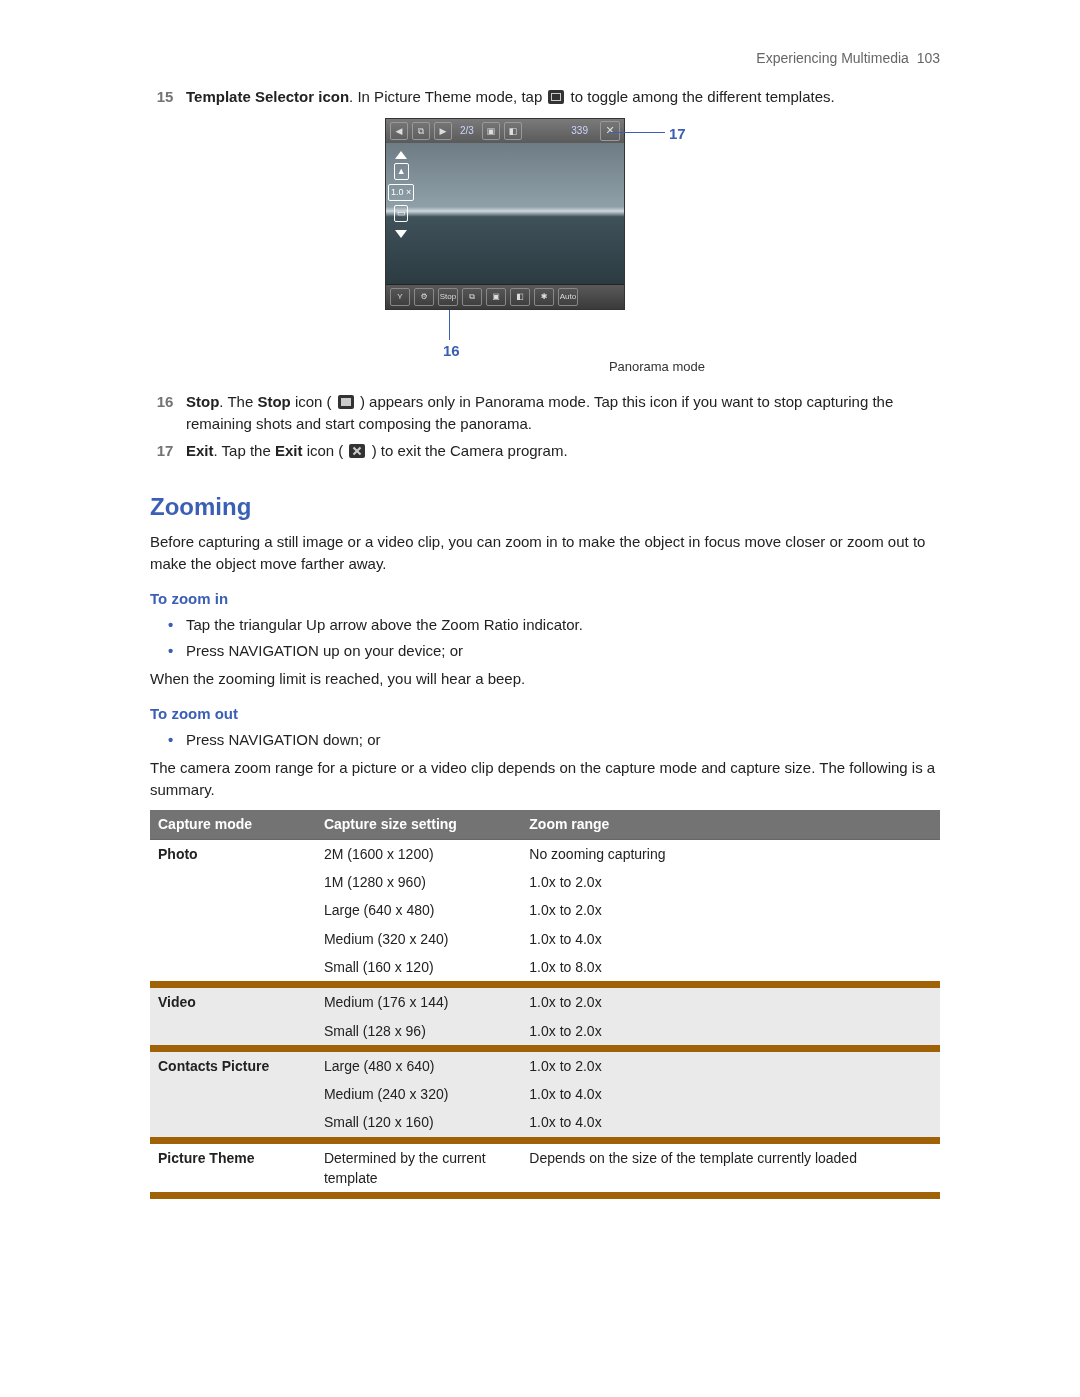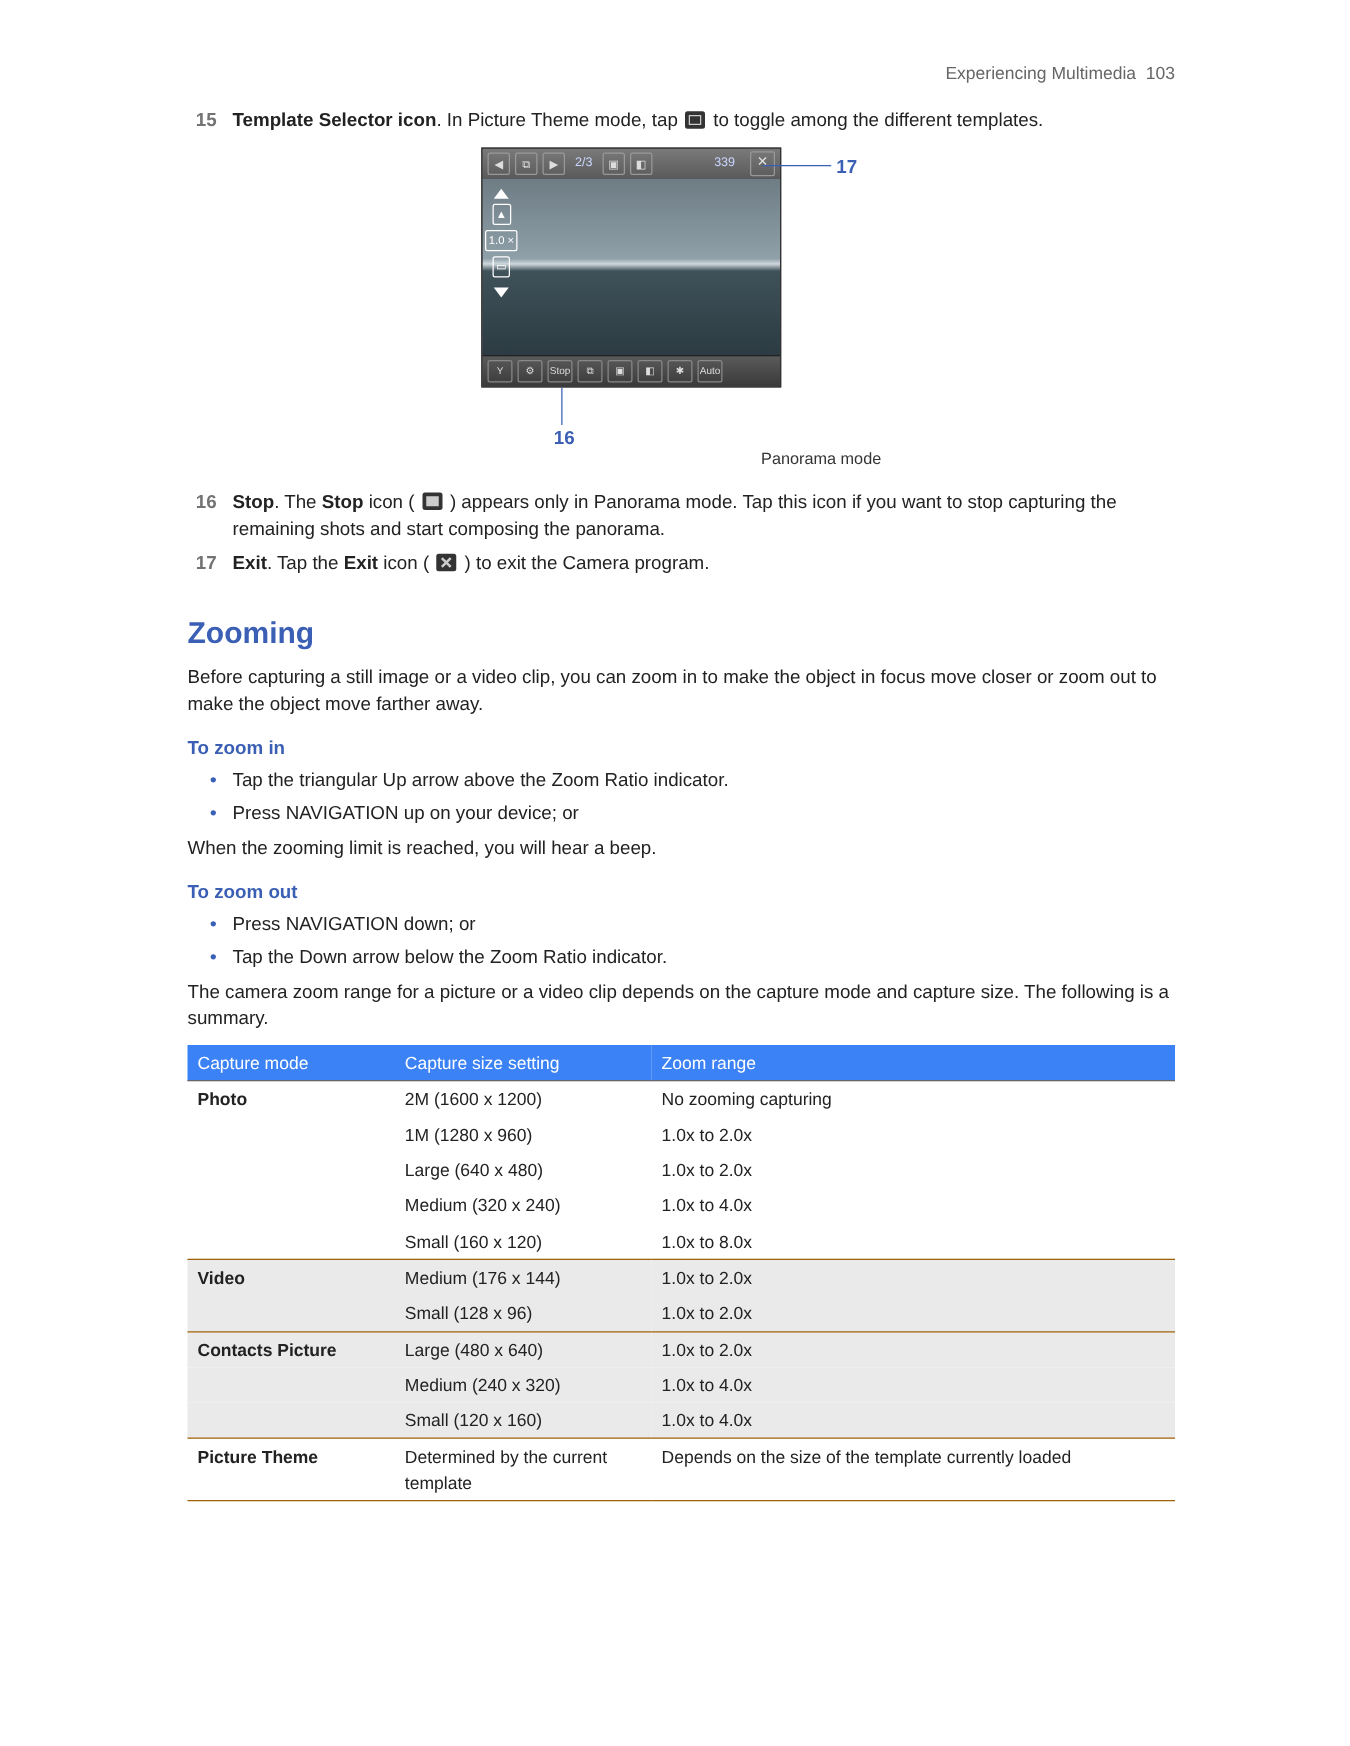--- a/index.html
+++ b/index.html
@@ -37,26 +37,26 @@
   .callout-16{position:absolute;left:64px;top:192px;width:1px;height:30px;border-left:1px solid #3a5fb5}
   .callout-16-lbl{position:absolute;left:58px;top:222px;color:#3a5fb5;font-weight:700;font-size:15px}
   .caption{text-align:right;font-size:13px;color:#333;margin:48px 0 8px -82px}
   h2.section{color:#3a5fb5;font-size:24px;font-weight:700;margin:28px 0 6px 0}
   h3.sub{color:#3a5fb5;font-size:15px;font-weight:700;margin:14px 0 4px 0}
   p{margin:6px 0}
   ul.bullets{margin:4px 0 4px 18px;padding:0}
   ul.bullets li{list-style:none;position:relative;padding-left:18px;margin:4px 0}
   ul.bullets li::before{content:"•";position:absolute;left:0;color:#3a5fb5;font-weight:700}
   table.zoom{width:100%;border-collapse:collapse;margin-top:10px;font-size:14px}
-  table.zoom th{background:#3b82f6;color:#fff;text-align:left;font-weight:400;padding:4px 8px}
+  table.zoom th{background:#737373;color:#fff;text-align:left;font-weight:700;padding:4px 8px}
   table.zoom td{padding:4px 8px;vertical-align:top}
   table.zoom tbody tr.group-start td:first-child{font-weight:700}
   table.zoom tbody.g-odd td{background:#fff}
   table.zoom tbody.g-even td{background:#eaeaea}
-  table.zoom tbody{border-bottom:1px solid #a16207}
+  table.zoom tbody{border-bottom:7px solid #a16207}
   table.zoom thead tr{border-bottom:1px solid #666}
 </style>
 </head>
 <body>
 <div class="page">
 
 <div class="running-head">
   <span>Experiencing Multimedia</span>&nbsp;&nbsp;<span>103</span>
 </div>
 
@@ -131,21 +131,20 @@
 <h3 class="sub">To zoom in</h3>
 <ul class="bullets">
   <li>Tap the triangular Up arrow above the Zoom Ratio indicator.</li>
   <li>Press NAVIGATION up on your device; or</li>
 </ul>
 <p>When the zooming limit is reached, you will hear a beep.</p>
 
 <h3 class="sub">To zoom out</h3>
 <ul class="bullets">
   <li>Press NAVIGATION down; or</li>
-  <li>Tap the Down arrow below the Zoom Ratio indicator.</li>
 </ul>
 <p>The camera zoom range for a picture or a video clip depends on the capture mode and capture size. The following is a summary.</p>
 
 <table class="zoom">
   <colgroup>
         <col style="width:21%">
         <col style="width:26%">
         <col>
       </colgroup>
   <thead>

